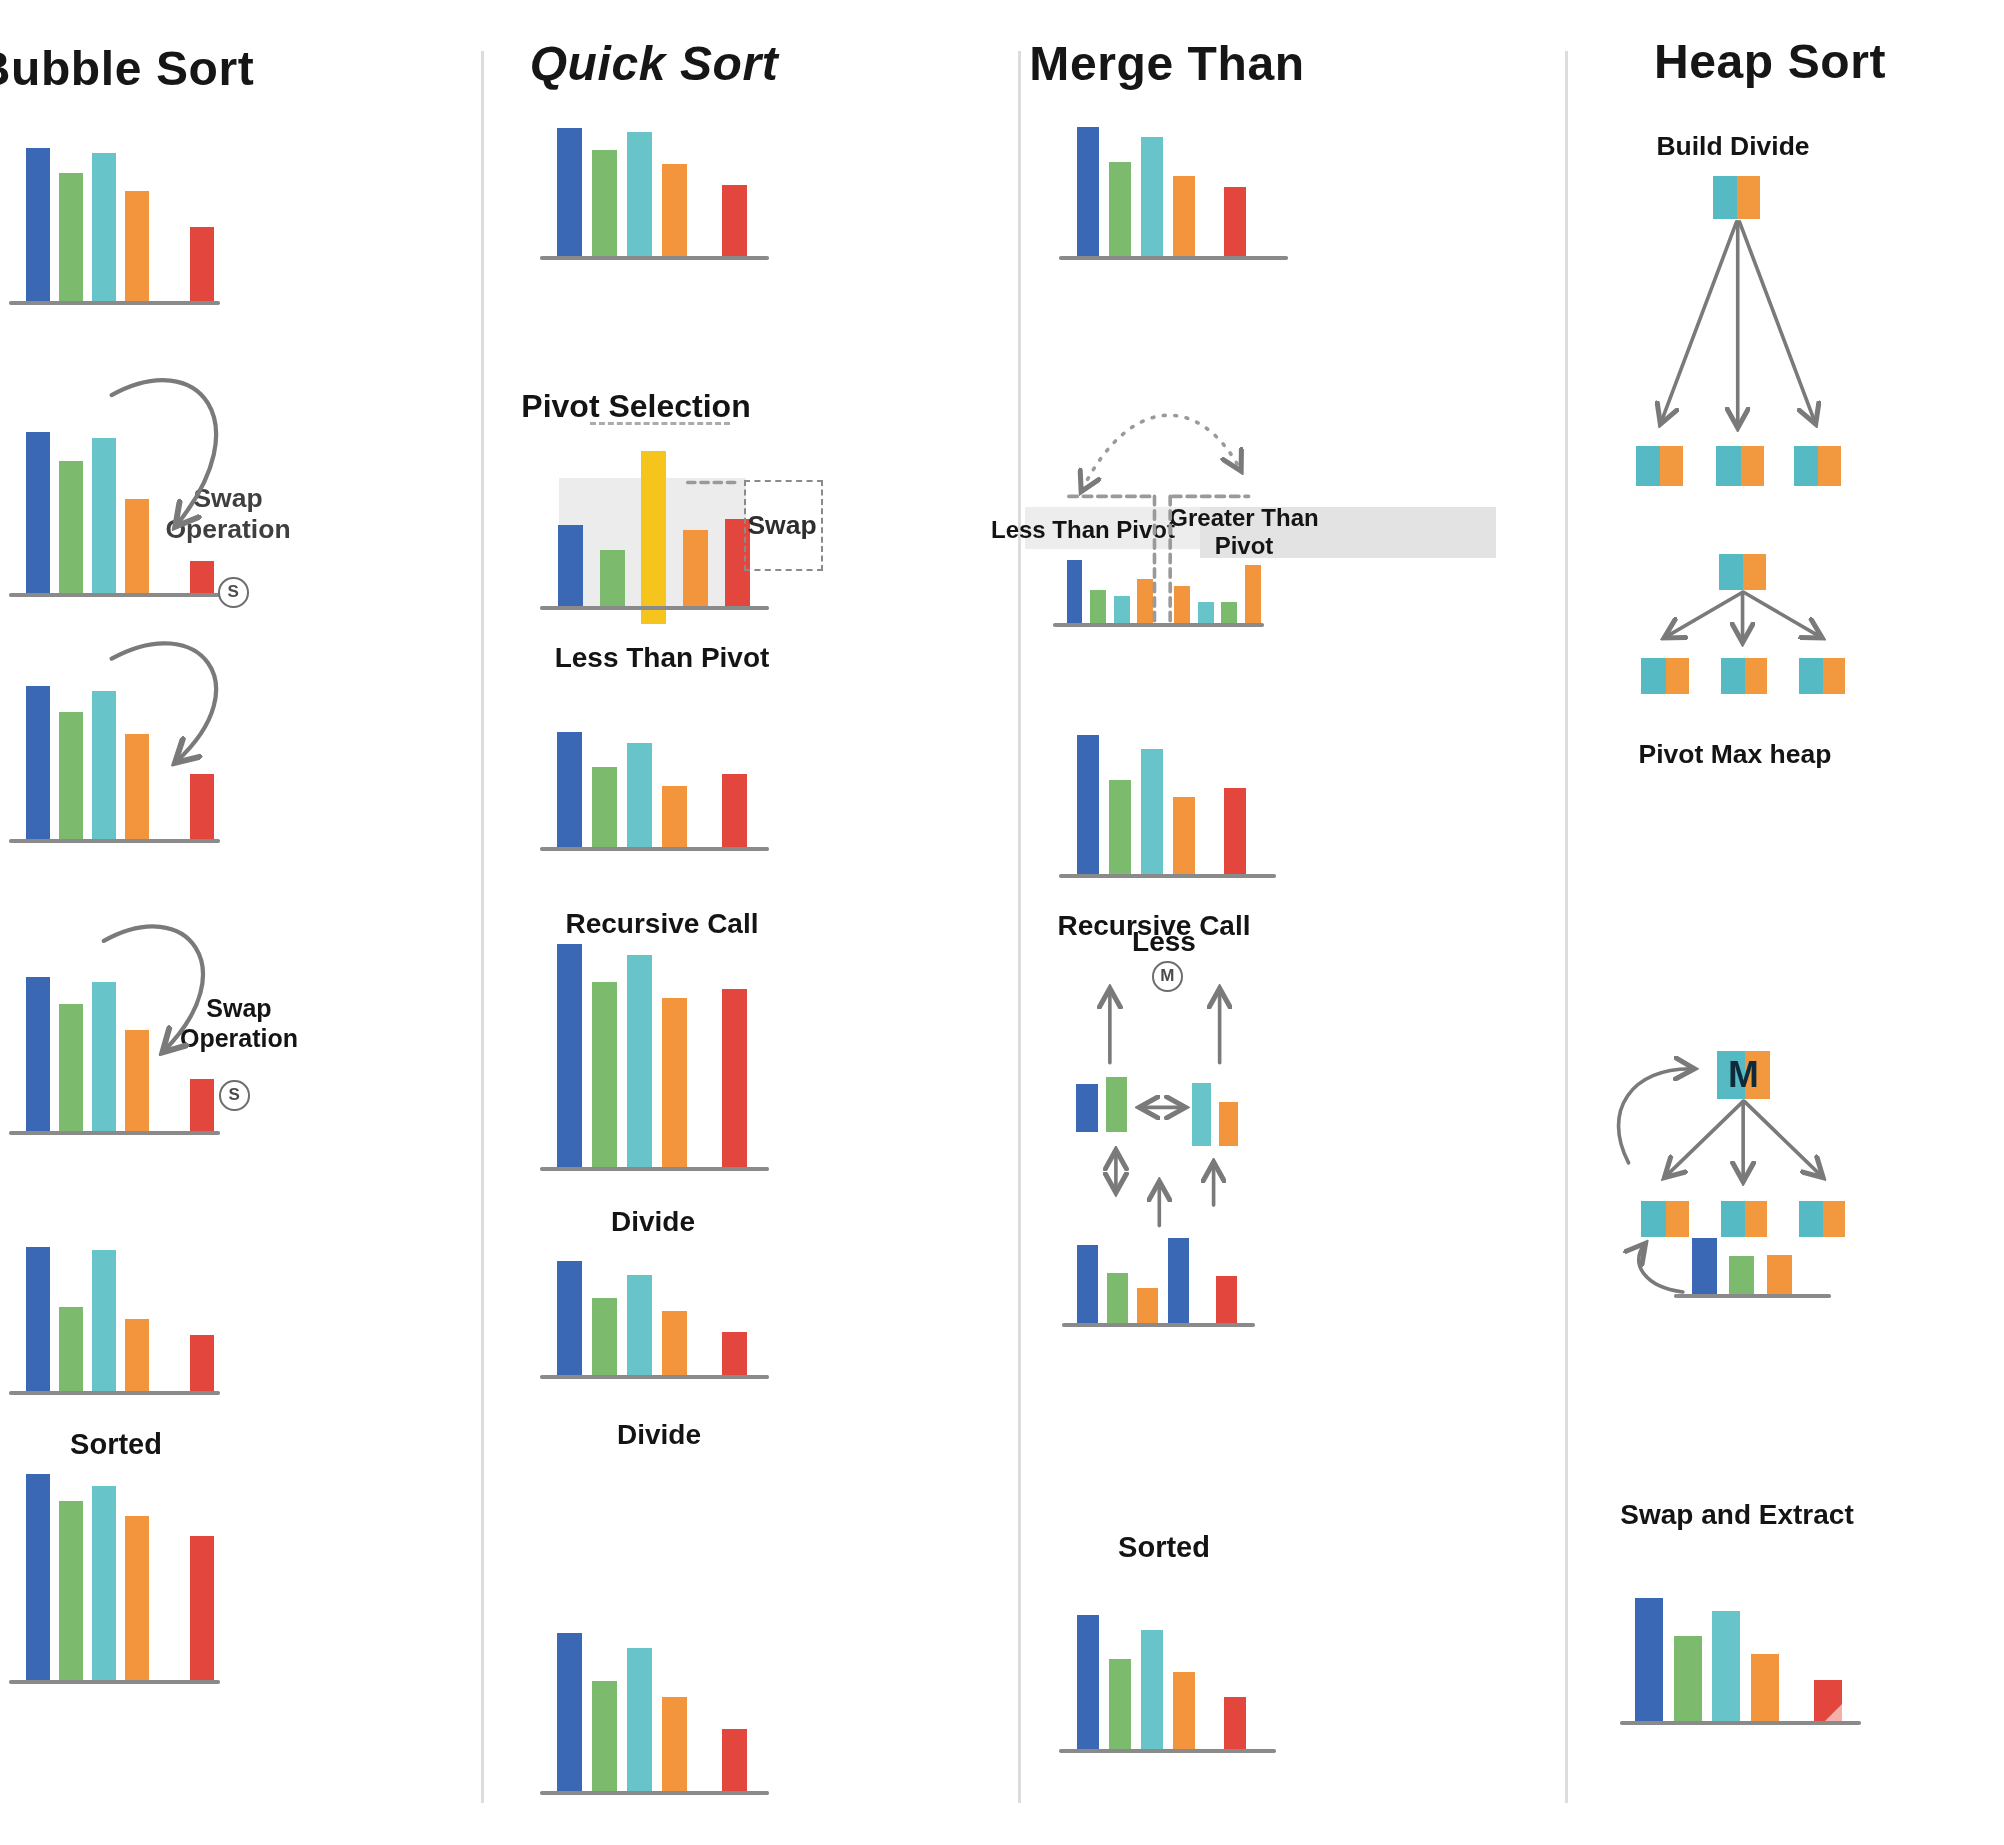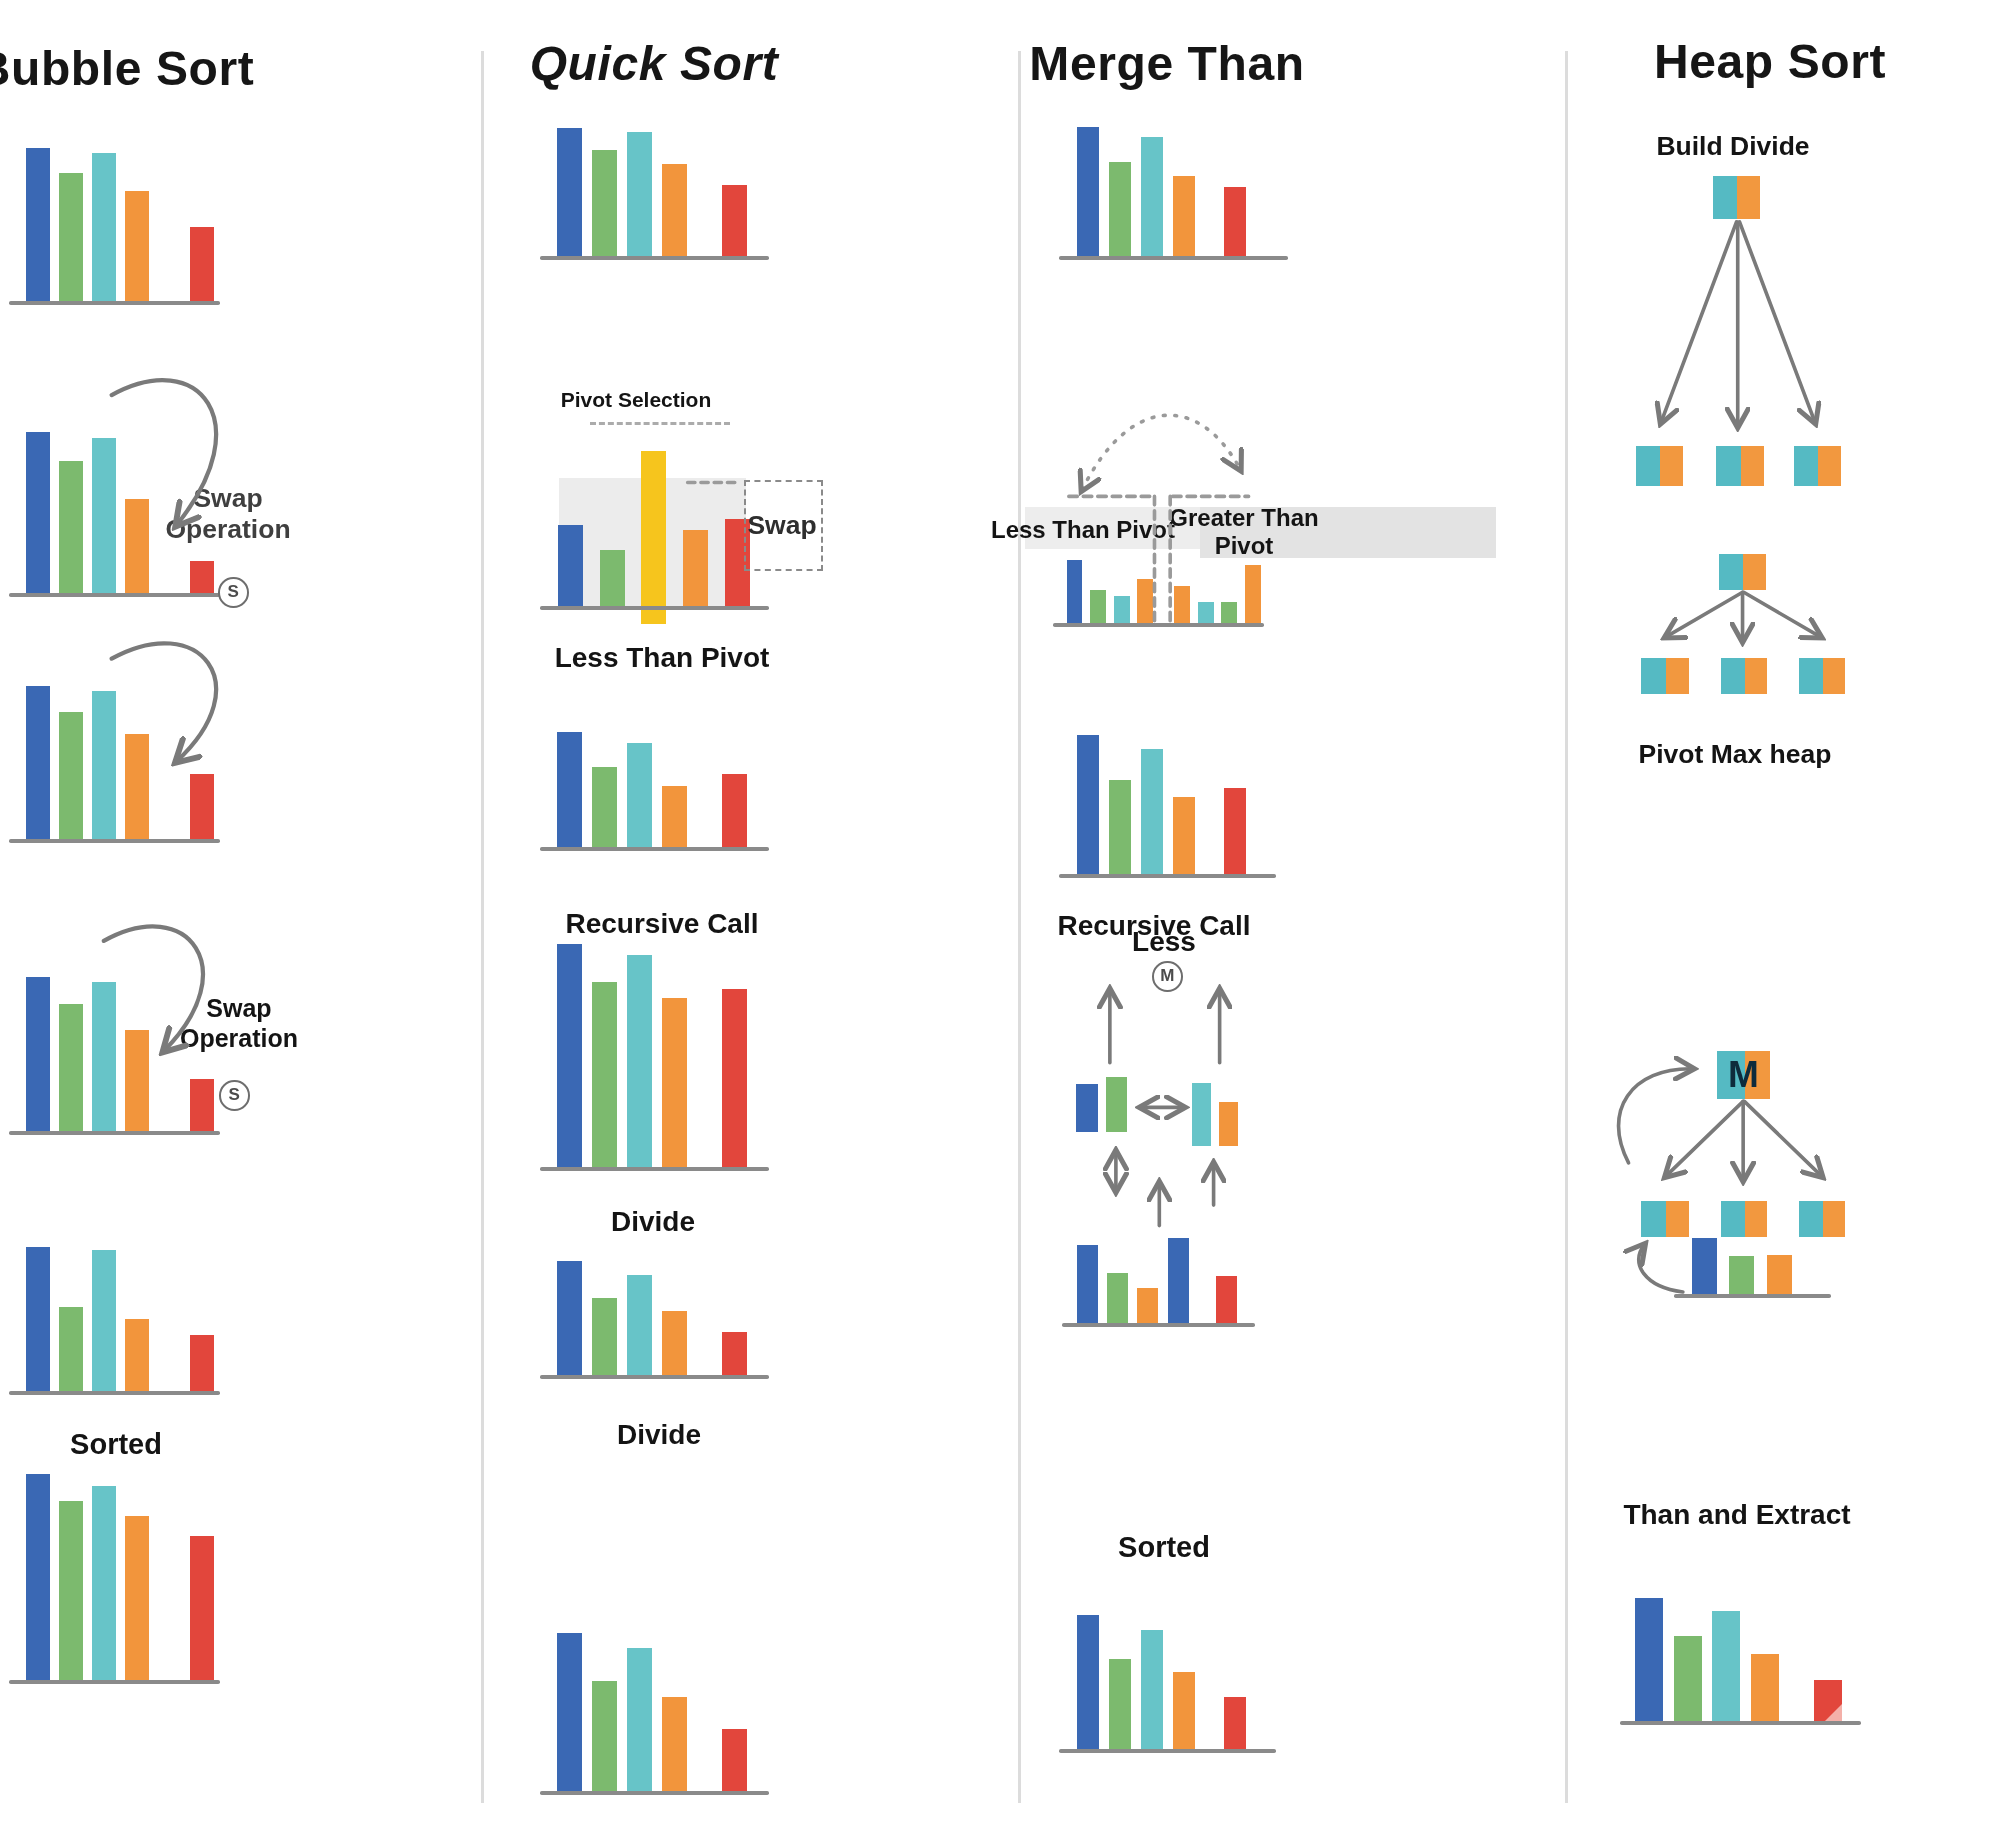--- a/index.html
+++ b/index.html
@@ -99,21 +99,21 @@
     </div>
 
   <div class="chart" style="left:546px;top:128px;width:217px;height:130px;">
       <div class="bar" style="left: 11px; width: 25px; height: 130px; bottom: 0px; background: rgb(58, 104, 180);"></div>
       <div class="bar" style="left: 46px; width: 25px; height: 108px; bottom: 0px; background: rgb(124, 186, 110);"></div>
       <div class="bar" style="left: 81px; width: 25px; height: 126px; bottom: 0px; background: rgb(103, 196, 200);"></div>
       <div class="bar" style="left: 116px; width: 25px; height: 94px; bottom: 0px; background: rgb(242, 149, 60);"></div>
       <div class="bar" style="left: 176px; width: 25px; height: 73px; bottom: 0px; background: rgb(226, 70, 60);"></div>
       <div class="axis"></div>
     </div>
-  <div class="sec" style="left:636px;top:388px;font-size:21px;">Pivot Selection</div>
+  <div class="sec" style="left:636px;top:388px;font-size:32px;">Pivot Selection</div>
   <div class="dashline" style="left:590px;top:422px;width:140px;"></div>
   <div class="bandbox" style="left:559px;top:478px;width:187px;height:130px;background:#ececec;"></div>
   <div class="chart" style="left:546px;top:451px;width:217px;height:157px;">
       <div class="bar" style="left: 12px; width: 25px; height: 83px; bottom: 0px; background: rgb(58, 104, 180);"></div>
       <div class="bar" style="left: 54px; width: 25px; height: 58px; bottom: 0px; background: rgb(124, 186, 110);"></div>
       <div class="bar" style="left: 95px; width: 25px; height: 173px; bottom: -15.7px; background: rgb(246, 197, 29);"></div>
       <div class="bar" style="left: 137px; width: 25px; height: 78px; bottom: 0px; background: rgb(242, 149, 60);"></div>
       <div class="bar" style="left: 179px; width: 25px; height: 89px; bottom: 0px; background: rgb(226, 70, 60);"></div>
       <div class="axis"></div>
     </div>
@@ -235,21 +235,21 @@
   <div class="hsq" style="left:1641px;top:1201px;width:48px;height:36px;"></div>
   <div class="hsq" style="left:1721px;top:1201px;width:46px;height:36px;"></div>
   <div class="hsq" style="left:1799px;top:1201px;width:46px;height:36px;"></div>
 
   <div class="chart" style="left:1680px;top:1238px;width:145px;height:58px;">
       <div class="bar" style="left: 12px; width: 25px; height: 58px; bottom: 0px; background: rgb(58, 104, 180);"></div>
       <div class="bar" style="left: 49px; width: 25px; height: 40px; bottom: 0px; background: rgb(124, 186, 110);"></div>
       <div class="bar" style="left: 87px; width: 25px; height: 41px; bottom: 0px; background: rgb(242, 149, 60);"></div>
       <div class="axis"></div>
     </div>
-  <div class="sec" style="left:1737px;top:1499px;font-size:28px;">Than and Extract</div>
+  <div class="sec" style="left:1737px;top:1499px;font-size:28px;">Swap and Extract</div>
   <div class="chart" style="left:1626px;top:1598px;width:229px;height:125px;">
       <div class="bar" style="left: 9px; width: 28px; height: 125px; bottom: 0px; background: rgb(58, 104, 180);"></div>
       <div class="bar" style="left: 48px; width: 28px; height: 87px; bottom: 0px; background: rgb(124, 186, 110);"></div>
       <div class="bar" style="left: 86px; width: 28px; height: 112px; bottom: 0px; background: rgb(103, 196, 200);"></div>
       <div class="bar" style="left: 125px; width: 28px; height: 69px; bottom: 0px; background: rgb(242, 149, 60);"></div>
       <div class="bar" style="left: 188px; width: 28px; height: 43px; bottom: 0px; background: rgb(226, 70, 60);">
         <div class="fold"></div>
       </div>
       <div class="axis"></div>
     </div>

